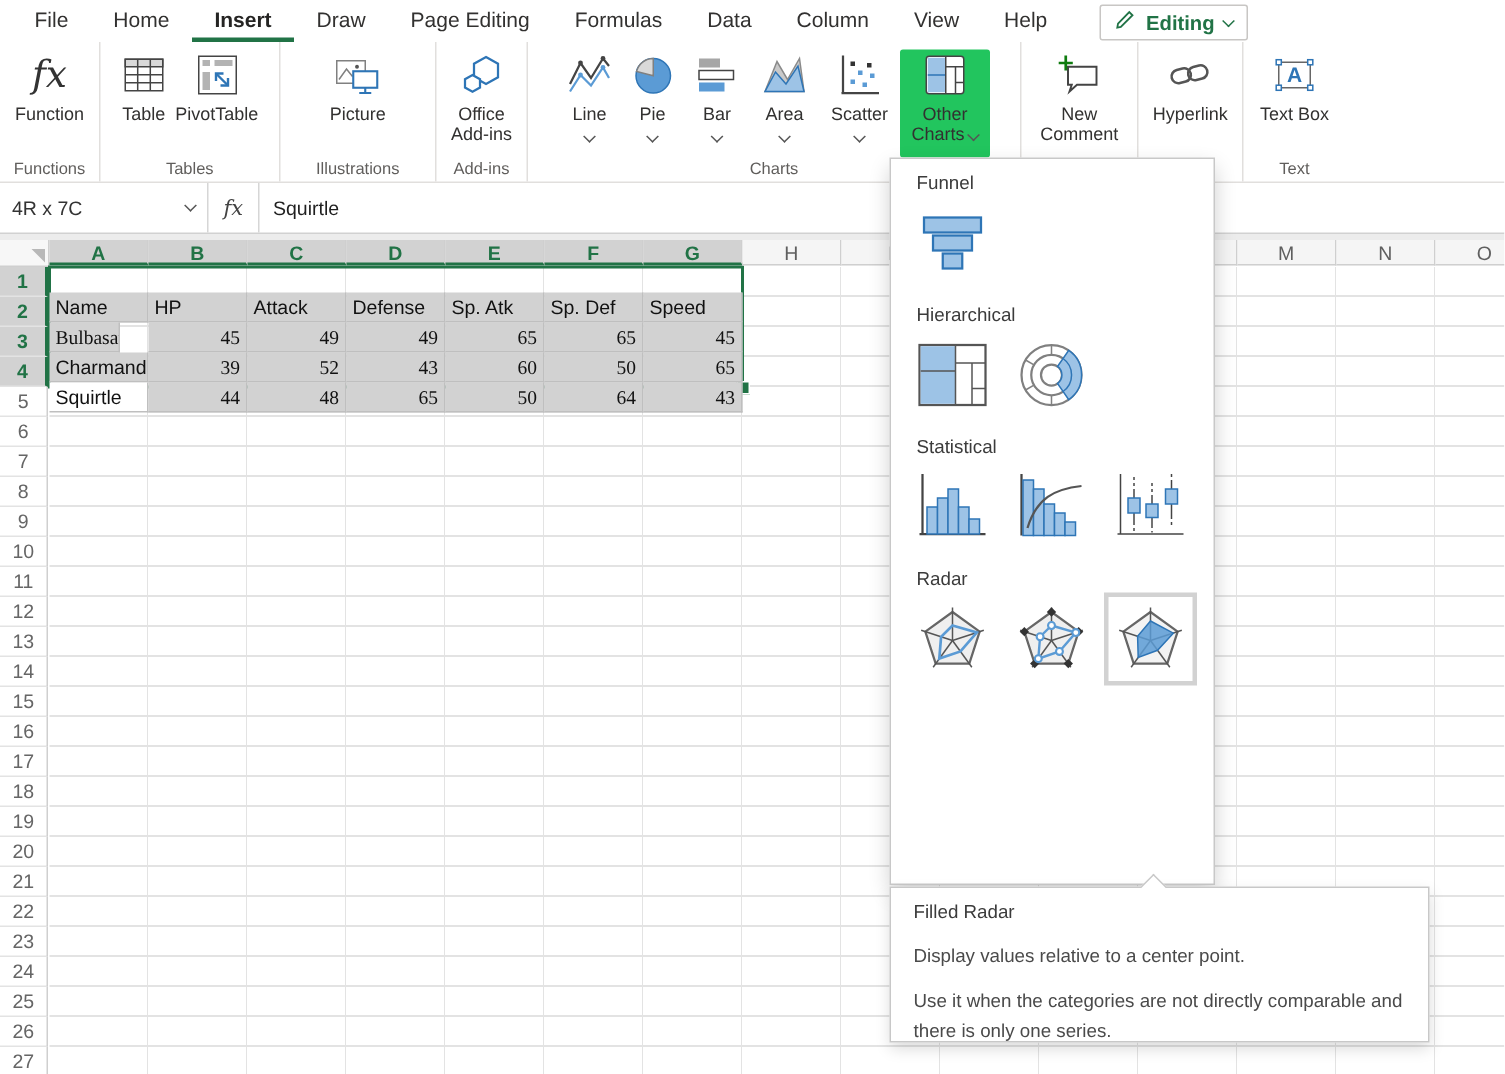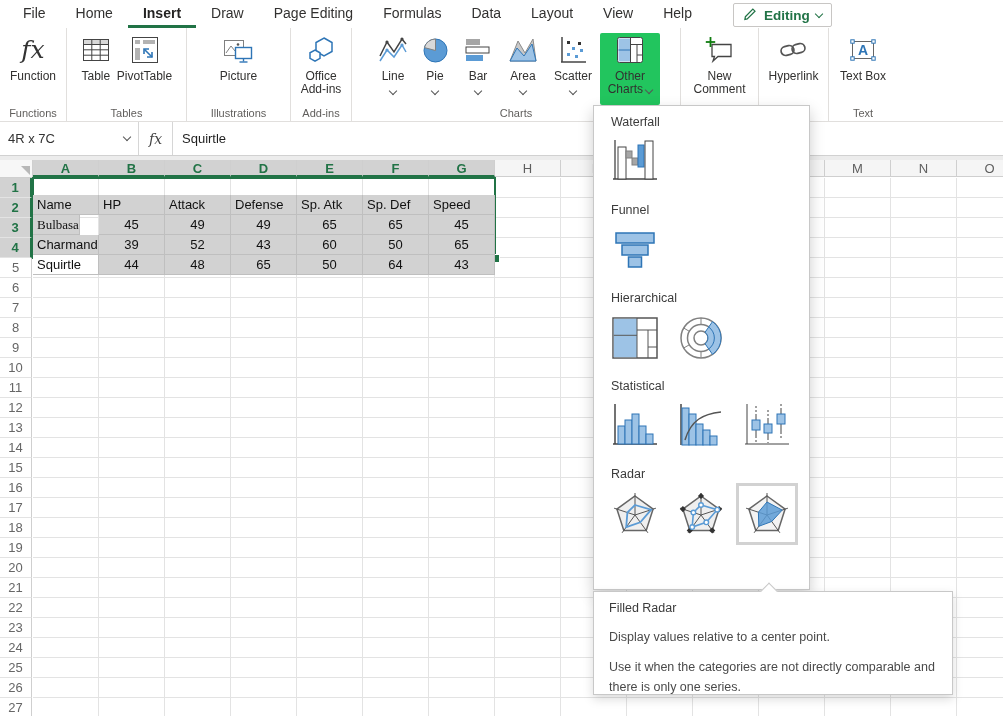--- a/index.html
+++ b/index.html
@@ -40,21 +40,21 @@
   .ch.sel{background:#d2d2d2;color:#217346;font-weight:700;border-bottom:2px solid #217346;}
   .rh{position:absolute;left:0;width:32px;height:20px;background:#fff;border-right:1px solid #cfcfcf;border-bottom:1px solid #e3e3e3;
       box-sizing:border-box;text-align:center;font-size:13px;line-height:19px;color:#666;cursor:pointer;}
   .rh.sel{background:#d2d2d2;color:#217346;font-weight:700;border-right:2px solid #217346;}
   #gridbg{position:absolute;left:33px;top:18px;width:970px;height:538px;
     background-image:
       repeating-linear-gradient(to right, transparent 0, transparent 65px, #e3e3e3 65px, #e3e3e3 66px),
       repeating-linear-gradient(to bottom, transparent 0, transparent 19px, #e3e3e3 19px, #e3e3e3 20px);}
   .cell{position:absolute;height:20px;box-sizing:border-box;border-right:1px solid #bfbfbf;border-bottom:1px solid #bfbfbf;
         background:#d2d2d2;font-size:13px;line-height:19px;color:#111;padding:0 4px;overflow:hidden;white-space:nowrap;cursor:cell;margin-top:17px;}
-  .cell.num{text-align:center;}
+  .cell.num{text-align:right;font-family:Liberation Serif, serif;}
   .cell.act{background:#fff;}
   #selbox{position:absolute;left:32px;top:17px;width:464px;height:82px;border:2px solid #217346;box-sizing:border-box;pointer-events:none;}
   #fillhandle{position:absolute;left:491px;top:94px;width:7px;height:7px;background:#217346;border:1px solid #fff;cursor:crosshair;}
   
   #chartmenu{position:absolute;left:593px;top:105px;width:217px;height:485px;background:#fff;border:1px solid #c8c8c8;
              box-shadow:0 6px 14px rgba(0,0,0,.20);z-index:20;box-sizing:border-box;}
   .msection{padding:9px 0 0 17px;}
   .mtitle{font-size:12.5px;color:#3b3b3b;margin-bottom:9px;}
   .micons{display:flex;gap:18px;align-items:center;margin-bottom:8px;}
   .chart-item{width:48px;height:48px;cursor:pointer;}
@@ -70,21 +70,21 @@
 <body>
 
 <div id="tabbar">
     <div class="tab">File</div>
     <div class="tab">Home</div>
     <div class="tab active">Insert</div>
     <div class="tab">Draw</div>
     <div class="tab">Page Editing</div>
     <div class="tab">Formulas</div>
     <div class="tab">Data</div>
-    <div class="tab">Layout</div>
+    <div class="tab">Column</div>
     <div class="tab">View</div>
     <div class="tab">Help</div>
   </div>
 <div id="editing-btn">
   <span>
     <svg width="15" height="15" viewBox="0 0 16 16">
         <path d="M2.5 11.5 L10.5 3.2 L12.8 5.5 L4.5 13.8 L2 14.3 Z" fill="none" stroke="#217346" stroke-width="1.3"></path>
       </svg>
   </span>
   <span class="lbl">Editing</span>
@@ -377,36 +377,20 @@
     <div class="cell num" style="left: 99px; top: 78px; width: 66px;">44</div>
     <div class="cell num" style="left: 165px; top: 78px; width: 66px;">48</div>
     <div class="cell num" style="left: 231px; top: 78px; width: 66px;">65</div>
     <div class="cell num" style="left: 297px; top: 78px; width: 66px;">50</div>
     <div class="cell num" style="left: 363px; top: 78px; width: 66px;">64</div>
     <div class="cell num" style="left: 429px; top: 78px; width: 66px;">43</div>
   </div>
 
 <div id="chartmenu">
   <div class="msection">
-    <div class="mtitle">Waterfall</div>
-    <div class="micons">
-      <div class="chart-item">
-        <svg width="48" height="48" viewBox="0 0 48 48">
-            <line x1="4" y1="2" x2="4" y2="41" stroke="#444" stroke-width="1.3"></line>
-            <line x1="2" y1="41" x2="46" y2="41" stroke="#444" stroke-width="1.3"></line>
-            <rect x="7" y="9" width="8" height="32" fill="#fff" stroke="#444"></rect>
-            <rect x="15" y="13" width="6" height="7" fill="#a6a6a6" stroke="#808080"></rect>
-            <rect x="21" y="20" width="6" height="7" fill="#a6a6a6" stroke="#808080"></rect>
-            <rect x="27" y="7" width="6" height="22" fill="#5b9bd5" stroke="#2e75b6"></rect>
-            <rect x="34" y="3" width="8" height="38" fill="#fff" stroke="#444"></rect>
-          </svg>
-      </div>
-    </div>
-  </div>
-  <div class="msection">
     <div class="mtitle">Funnel</div>
     <div class="micons">
       <div class="chart-item">
         <svg width="48" height="48" viewBox="0 0 48 48">
             <g fill="#9dc3e6" stroke="#2e75b6" stroke-width="1.5">
               <rect x="5" y="7" width="38" height="10"></rect>
               <rect x="11" y="19" width="26" height="10"></rect>
               <rect x="17.5" y="31" width="13" height="10"></rect>
             </g>
           </svg>

